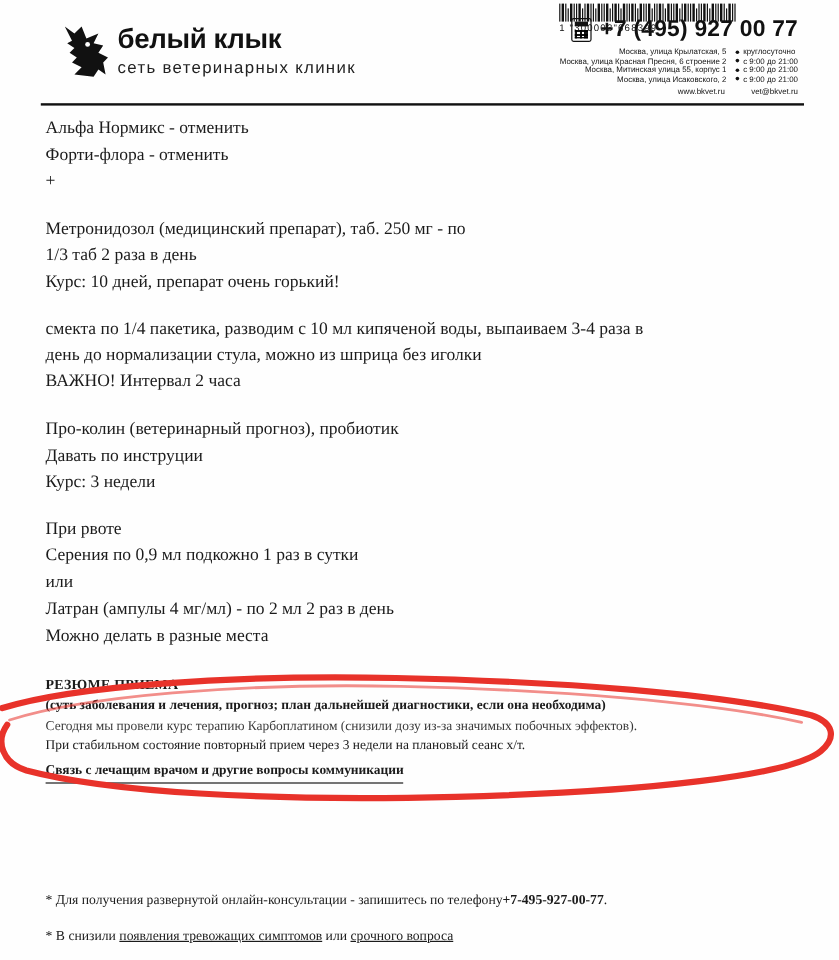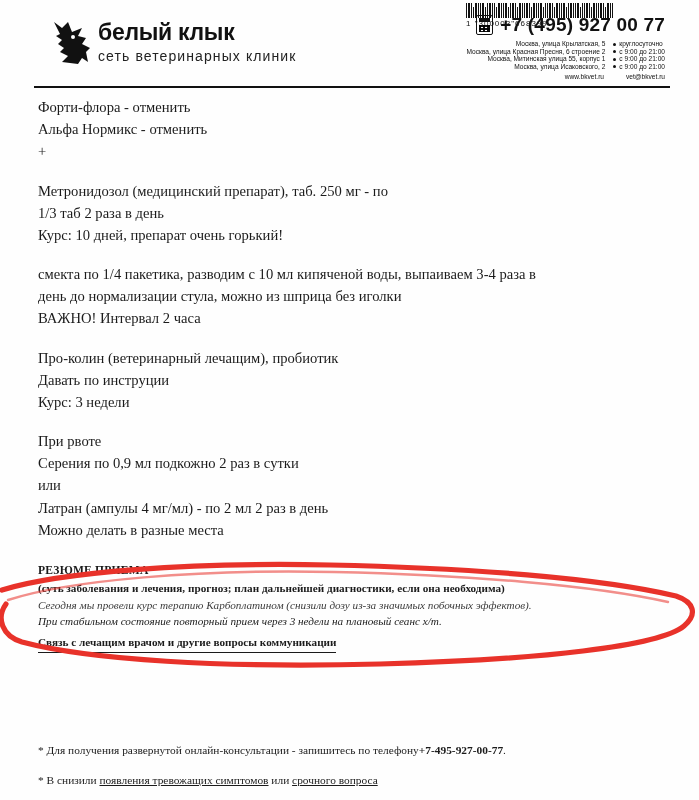--- a/index.html
+++ b/index.html
@@ -193,21 +193,20 @@
   }
   .resume-sub {
     font-weight: bold;
     font-size: 11.2px;
     margin-top: 1px;
   }
   .resume-line {
     font-size: 11.2px;
     margin-top: 7px;
     line-height: 1.5;
-    font-style: italic;
   }
   .blur {
     filter: blur(0.35px);
     opacity: 0.88;
   }
   .comm-head {
     font-weight: bold;
     font-size: 11.2px;
     margin-top: 11px;
     position: relative;
@@ -361,46 +360,46 @@
         <span>www.bkvet.ru</span>
         <span>vet@bkvet.ru</span>
       </div>
     </div>
   </div>
 
   <div class="rule"></div>
 
   <div class="doc">
 
+    <p>Альфа Нормикс - отменить</p>
     <p>Форти-флора - отменить</p>
-    <p>Альфа Нормикс - отменить</p>
     <p>+</p>
 
     <div class="gap-m"></div>
 
     <p>Метронидозол (медицинский препарат), таб. 250 мг - по</p>
     <p>1/3 таб 2 раза в день</p>
     <p>Курс: 10 дней, препарат очень горький!</p>
 
     <div class="gap-m"></div>
 
     <p>смекта по 1/4 пакетика, разводим с 10 мл кипяченой воды, выпаиваем 3-4 раза в</p>
     <p>день до нормализации стула, можно из шприца без иголки</p>
     <p> ВАЖНО! Интервал 2 часа</p>
 
     <div class="gap-m"></div>
 
-    <p>Про-колин (ветеринарный лечащим), пробиотик</p>
+    <p>Про-колин (ветеринарный прогноз), пробиотик</p>
     <p>Давать по инструции</p>
     <p>Курс: 3 недели</p>
 
     <div class="gap-m"></div>
 
     <p>При рвоте</p>
-    <p>Серения по 0,9 мл подкожно 2 раз в сутки</p>
+    <p>Серения по 0,9 мл подкожно 1 раз в сутки</p>
     <p>или</p>
     <p>Латран (ампулы 4 мг/мл)  - по 2 мл 2 раз в день</p>
     <p>Можно делать в разные места</p>
 
     <div class="gap-l"></div>
 
     <p class="resume-head">РЕЗЮМЕ ПРИЕМА</p>
     <p class="resume-sub">(суть заболевания и лечения, прогноз; план дальнейшей диагностики, если она необходима)</p>
     <p class="resume-line blur">Сегодня мы провели курс терапию Карбоплатином (снизили дозу из-за значимых побочных эффектов).</p>
     <p class="resume-line">При стабильном состояние повторный прием через 3 недели на плановый сеанс х/т.</p>

